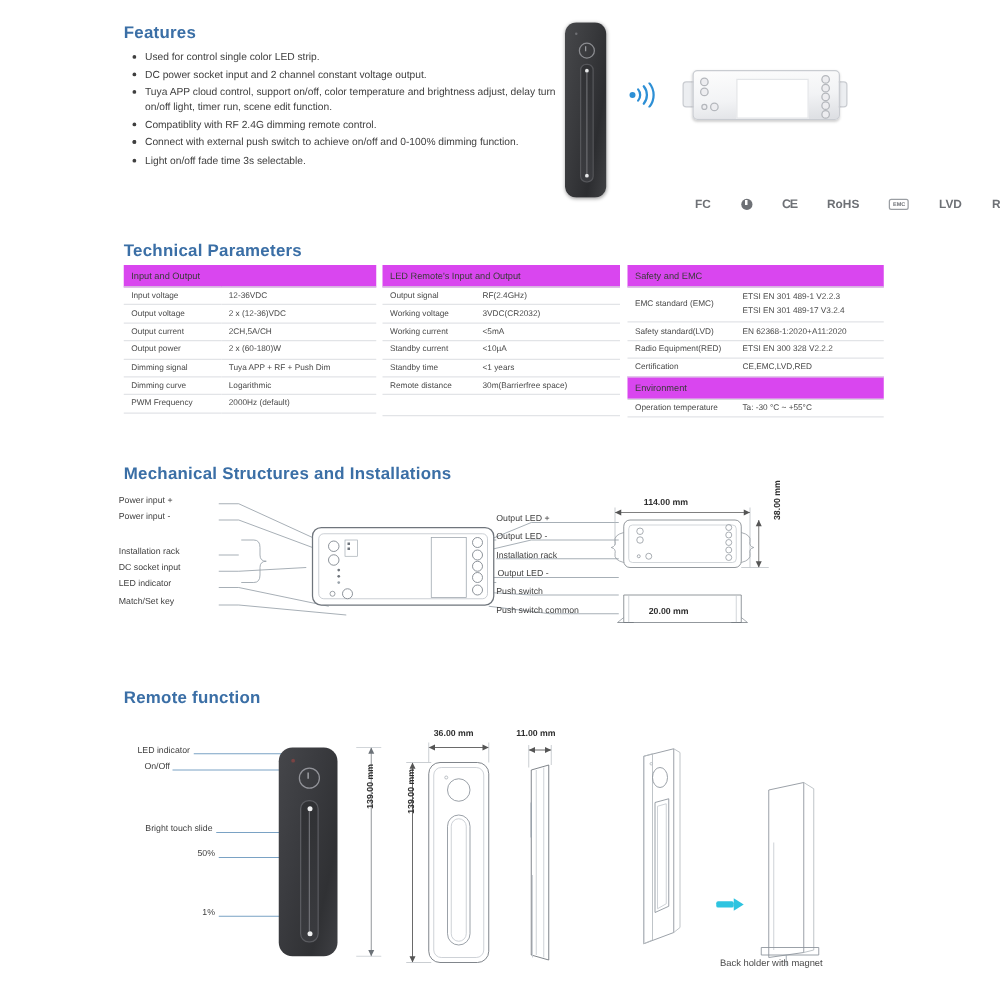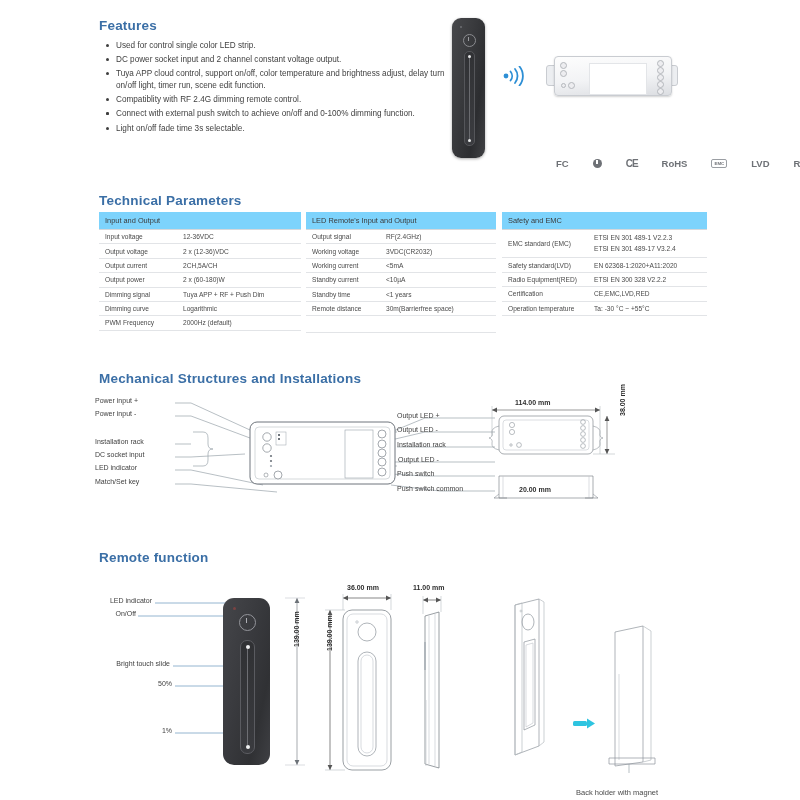--- a/index.html
+++ b/index.html
@@ -180,21 +180,21 @@
     color: #4a4a4a;
   }
   .tbl td, .tbl th {
     border-bottom: 1px solid #e2e4e7;
     padding: 3.2px 6px;
     text-align: left;
     font-weight: normal;
     vertical-align: middle;
   }
   .tbl .hdr td {
-    background: #7dd3fc;
+    background: #d946ef;
     font-size: 7.4px;
     color: #3a3a3a;
     padding: 4px 6px;
     border-bottom: 1px solid #d6d8db;
   }
   .tbl .col-k { width: 62px; }
   .tbl tr.blank td { border-bottom: 1px solid #e2e4e7; height: 9px; }
   .tbl td.multi { line-height: 10.5px; }
 
   #tbl1 { left: 99px; top: 212px; width: 202px; }
@@ -405,20 +405,23 @@
           <td>EN 62368-1:2020+A11:2020</td>
         </tr>
     <tr>
           <td class="col-k">Radio Equipment(RED)</td>
           <td>ETSI EN 300 328 V2.2.2</td>
         </tr>
     <tr>
           <td class="col-k">Certification</td>
           <td>CE,EMC,LVD,RED</td>
         </tr>
+    <tr class="hdr">
+          <td colspan="2">Environment</td>
+        </tr>
     <tr>
           <td class="col-k">Operation temperature</td>
           <td>Ta: -30 °C ~ +55°C</td>
         </tr>
   </tbody>
     </table>
 
   <div class="sec-title" id="t-mech">Mechanical Structures and Installations</div>
 
   <div class="mech">
@@ -615,16 +618,16 @@
     <div class="lbl" style="left:0px;  top:40px;  text-align:right; width:41px;">On/Off</div>
     <div class="lbl" style="left:0px;  top:90px;  text-align:right; width:75px;">Bright touch slide</div>
     <div class="lbl" style="left:0px;  top:110px; text-align:right; width:77px;">50%</div>
     <div class="lbl" style="left:0px;  top:157px; text-align:right; width:77px;">1%</div>
 
     <div class="dim-txt dim-v" style="left:198px;top:77px;">139.00 mm</div>
     <div class="dim-txt dim-v" style="left:231px;top:81px;">139.00 mm</div>
     <div class="dim-txt" style="left:252px;top:14px;">36.00 mm</div>
     <div class="dim-txt" style="left:318px;top:14px;">11.00 mm</div>
 
-    <div class="caption" style="left:481px;top:218px;">Back holder with magnet</div>
+    <div class="caption" style="left:481px;top:196px;">Back holder with magnet</div>
   </div>
 
 </div>
 
 </body></html>

